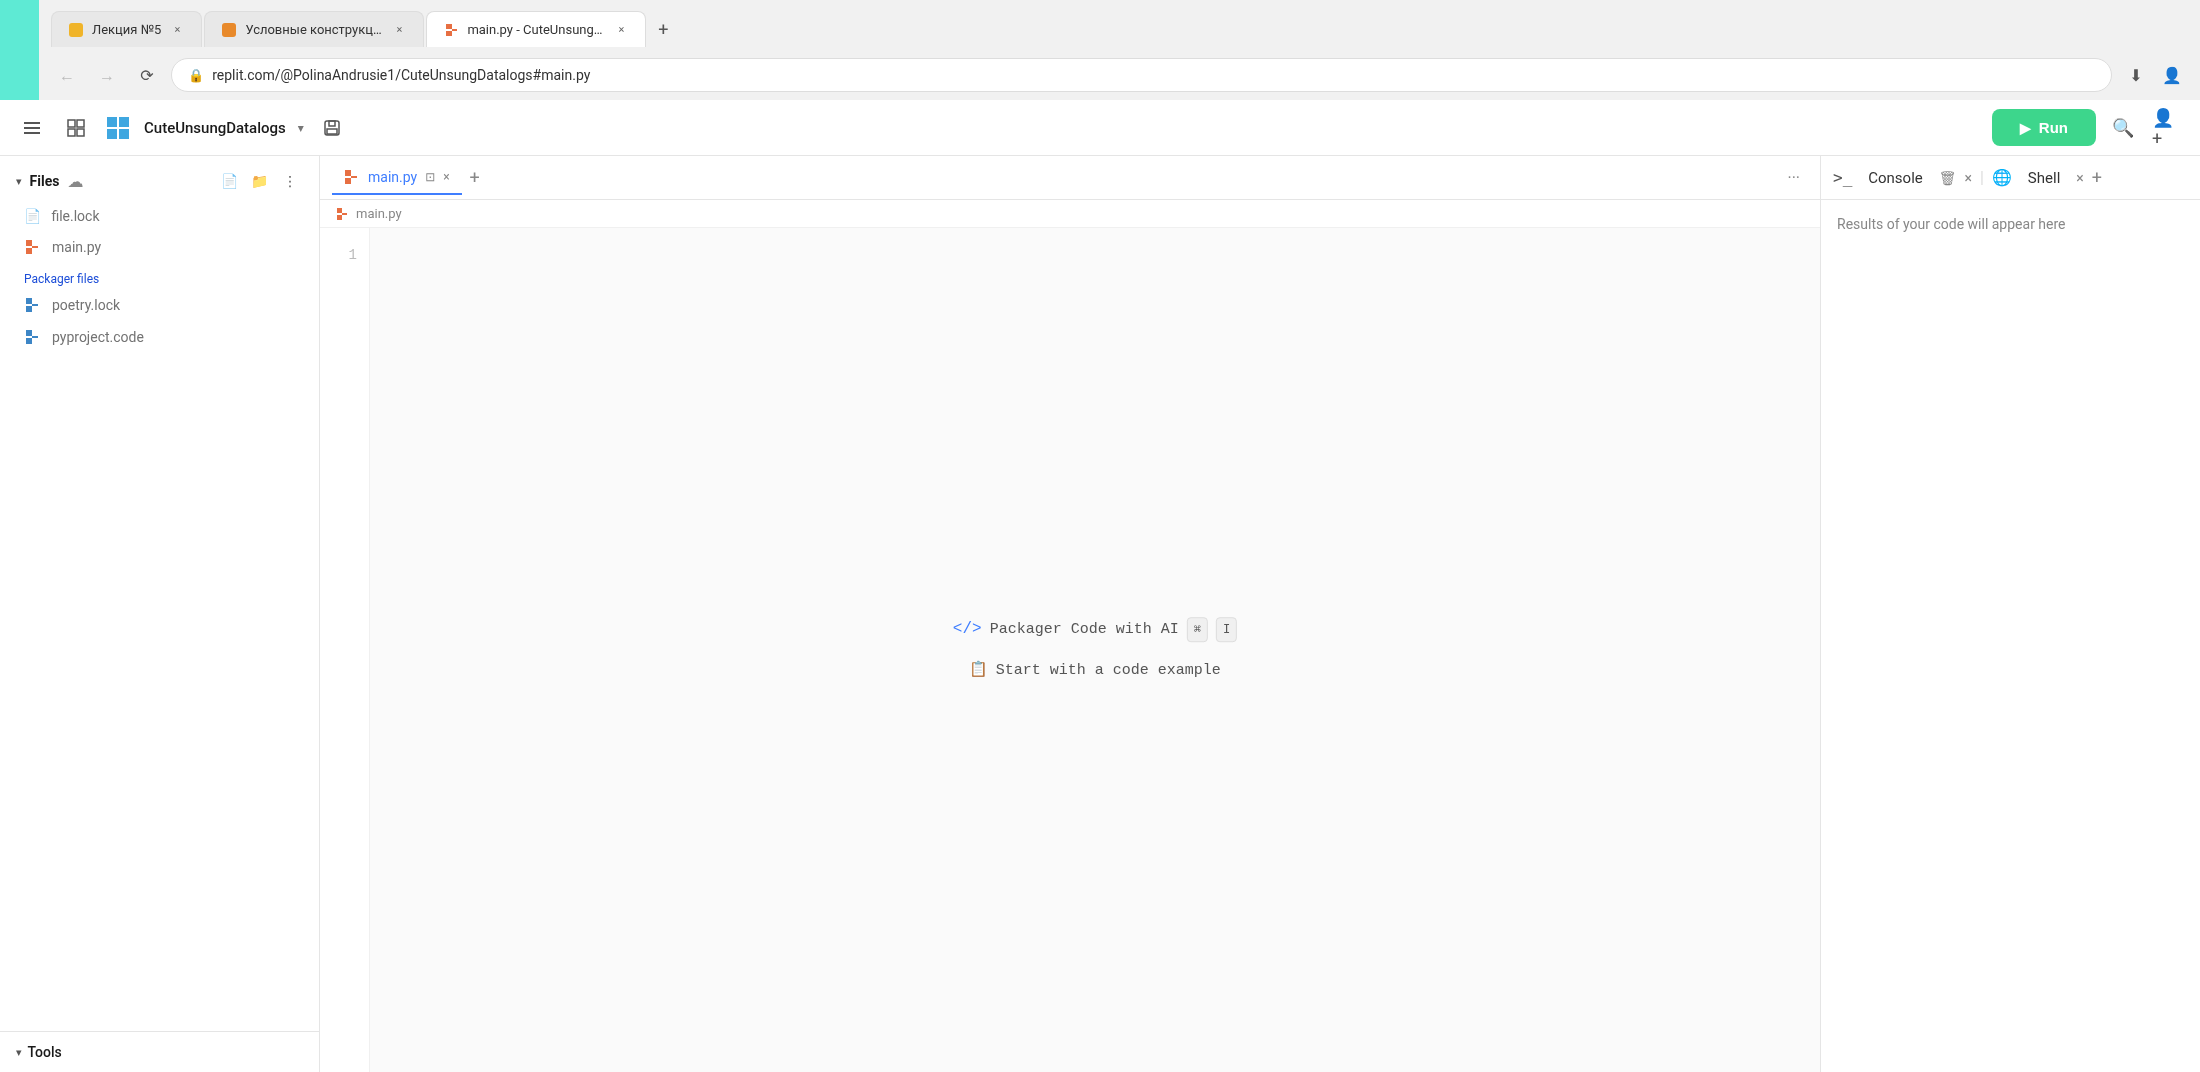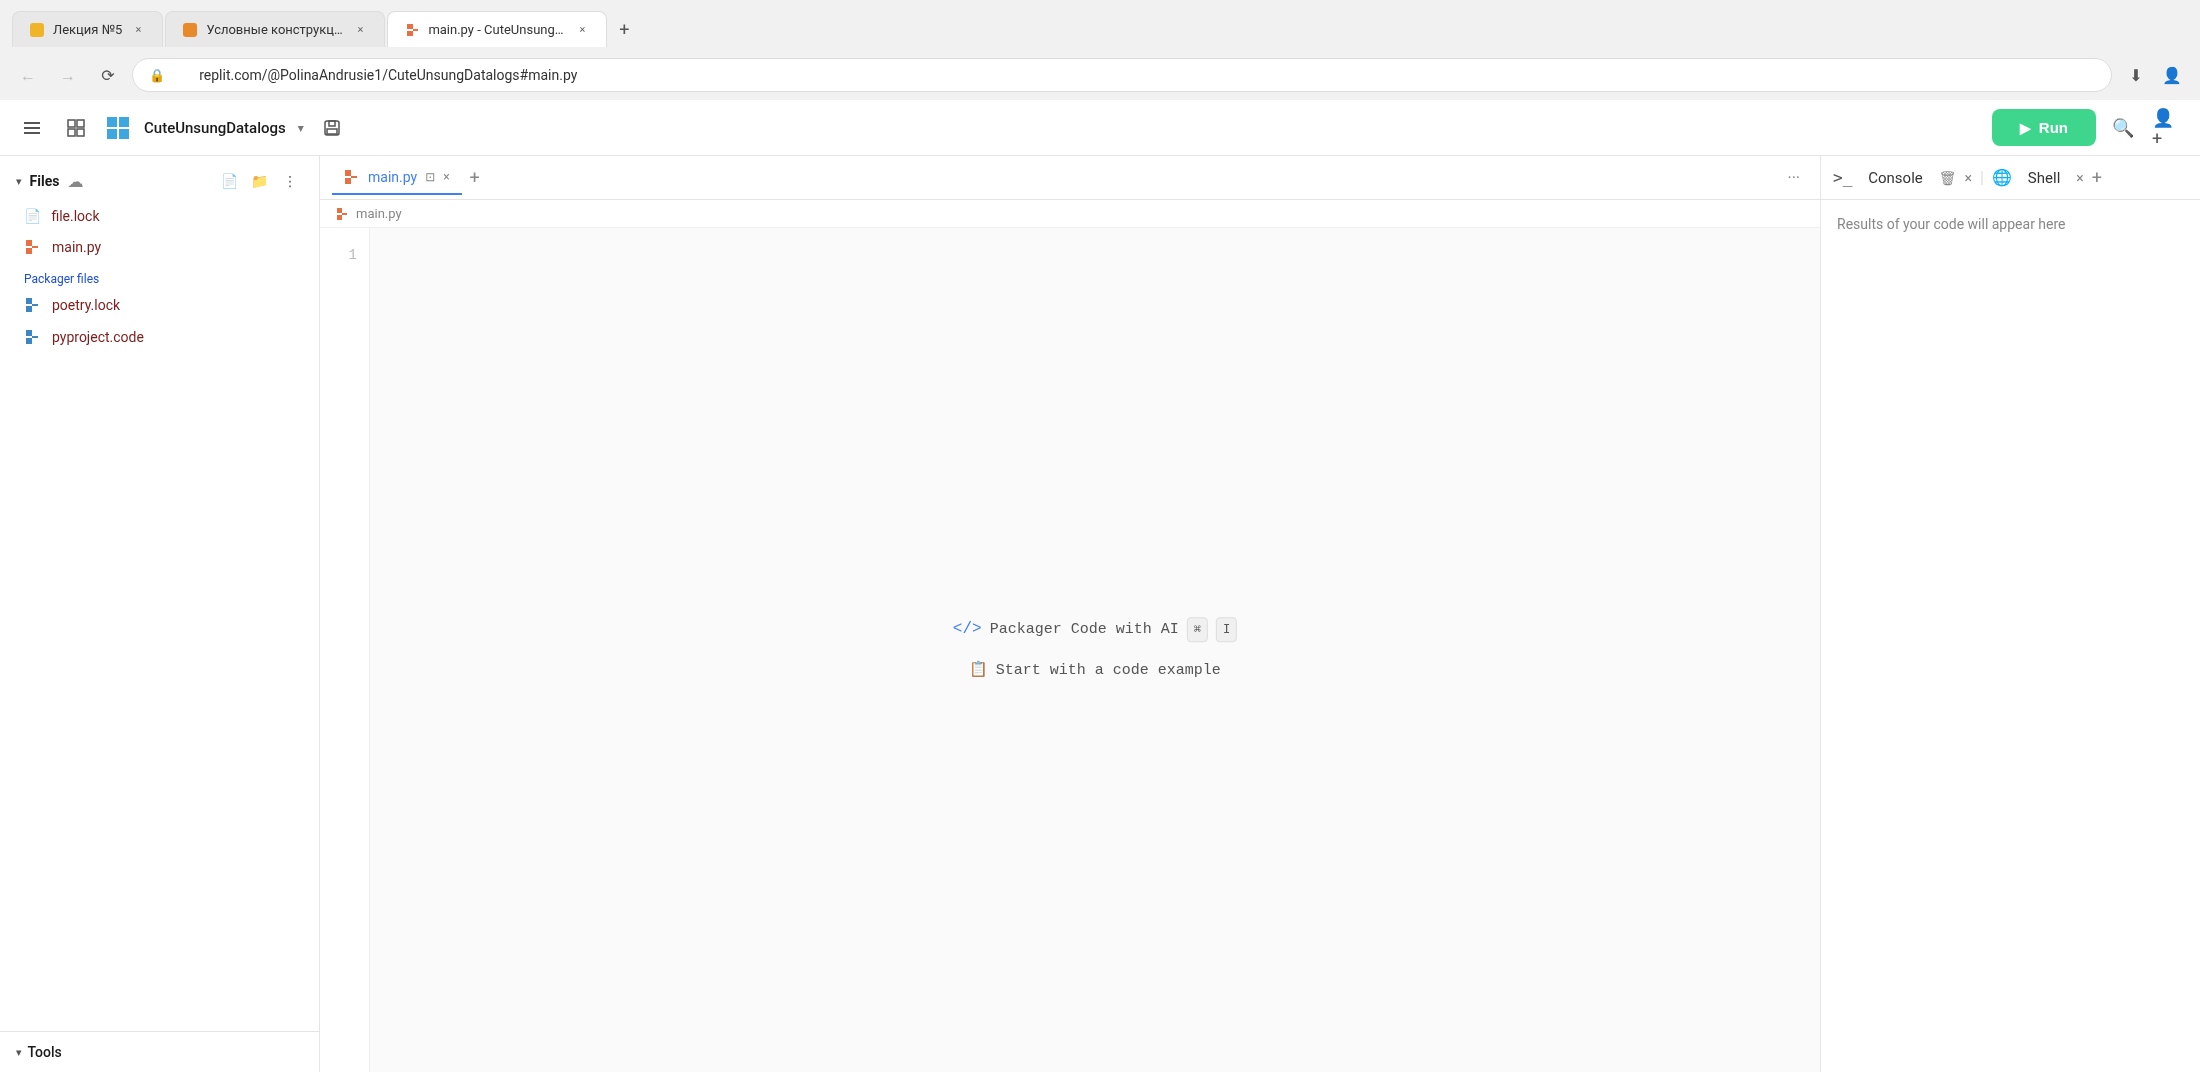--- a/index.html
+++ b/index.html
@@ -1,40 +1,40 @@
 <!DOCTYPE html>
 <html><head>
   <meta charset="utf-8">
   <style>
     * { margin: 0; padding: 0; box-sizing: border-box; }
     body { font-family: -apple-system, BlinkMacSystemFont, 'Segoe UI', Roboto, sans-serif; background: #f1f1f1; width: 2200px; height: 1072px; overflow: hidden; }
 
     
-    .browser-chrome { background: #fef9c3; width: 100%; }
+    .browser-chrome { background: #5eead4; width: 100%; padding-left: 39px; }
 
     
     .tab-bar { display: flex; align-items: center; padding: 8px 12px 0; gap: 2px; background: #f1f1f1; height: 50px; }
     .tab { display: flex; align-items: center; padding: 8px 16px; border-radius: 8px 8px 0 0; font-size: 13px; color: #333; gap: 8px; max-width: 220px; height: 36px; background: #e8e8e8; cursor: pointer; border: 1px solid #ddd; border-bottom: none; }
     .tab.active { background: #fff; z-index: 1; }
     .tab-favicon { width: 16px; height: 16px; flex-shrink: 0; display: flex; align-items: center; justify-content: center; }
     .tab-title { flex: 1; overflow: hidden; text-overflow: ellipsis; white-space: nowrap; font-size: 13px; }
     .tab-close { width: 16px; height: 16px; border-radius: 50%; display: flex; align-items: center; justify-content: center; font-size: 11px; color: #666; cursor: pointer; flex-shrink: 0; }
     .tab-new { width: 30px; height: 30px; display: flex; align-items: center; justify-content: center; border-radius: 50%; cursor: pointer; font-size: 18px; color: #555; }
 
     
     .favicon-yellow { width: 14px; height: 14px; background: #f0b429; border-radius: 3px; }
     .favicon-orange { width: 14px; height: 14px; background: #e8892a; border-radius: 3px; }
 
     
     .address-bar-row { display: flex; align-items: center; padding: 6px 12px; background: #f1f1f1; height: 50px; gap: 8px; }
     .nav-btn { width: 32px; height: 32px; display: flex; align-items: center; justify-content: center; border-radius: 50%; cursor: pointer; color: #555; font-size: 16px; }
     .nav-btn.disabled { color: #bbb; cursor: default; }
     .address-field { flex: 1; background: #fff; border: 1px solid #ddd; border-radius: 20px; padding: 6px 16px; font-size: 14px; color: #333; display: flex; align-items: center; gap: 8px; height: 34px; }
     .lock-icon { color: #555; font-size: 13px; }
-    .address-text { color: #333; font-size: 14px; margin-left: 26px; }
+    .address-text { color: #333; font-size: 14px; }
     .browser-actions { display: flex; gap: 4px; }
     .browser-action-btn { width: 32px; height: 32px; display: flex; align-items: center; justify-content: center; border-radius: 50%; cursor: pointer; color: #555; font-size: 16px; }
 
     
     .app { display: flex; flex-direction: column; height: calc(1072px - 100px); background: #fff; border-radius: 32px; }
 
     
     .app-header { display: flex; align-items: center; padding: 0 16px; height: 56px; background: #fff; border-bottom: 1px solid #e5e5e5; gap: 12px; }
     .sidebar-toggle { width: 32px; height: 32px; display: flex; align-items: center; justify-content: center; cursor: pointer; border-radius: 4px; }
     .project-name { font-size: 15px; font-weight: 500; color: #1a1a1a; cursor: pointer; }
@@ -56,21 +56,21 @@
     .sidebar-section { padding: 12px 16px; }
     .sidebar-section-header { display: flex; align-items: center; justify-content: space-between; margin-bottom: 8px; }
     .section-title-row { display: flex; align-items: center; gap: 8px; }
     .section-arrow { font-size: 11px; color: #555; }
     .section-title { font-size: 14px; font-weight: 700; color: #1a1a1a; }
     .cloud-icon { font-size: 16px; color: #888; }
     .section-actions { display: flex; gap: 4px; }
     .section-action-btn { width: 26px; height: 26px; display: flex; align-items: center; justify-content: center; cursor: pointer; border-radius: 4px; color: #555; font-size: 14px; }
     .file-item { display: flex; align-items: center; gap: 10px; padding: 6px 8px; border-radius: 4px; cursor: pointer; margin-bottom: 2px; }
     .file-icon { font-size: 14px; color: #888; }
-    .file-name { font-size: 14px; color: #7f1d1d; }
+    .file-name { font-size: 14px; color: #737373; }
     .packager-label { font-size: 12px; color: #1d4ed8; padding: 8px 8px 4px; }
     .tools-section { margin-top: auto; padding: 12px 16px; border-top: 1px solid #e5e5e5; }
     .tools-title { font-size: 14px; font-weight: 500; color: #1a1a1a; display: flex; align-items: center; gap: 6px; }
 
     
     .editor-area { flex: 1; display: flex; flex-direction: column; overflow: hidden; background: #fff; }
     .editor-tabs { display: flex; align-items: center; border-bottom: 1px solid #e5e5e5; padding: 0 12px; height: 44px; gap: 4px; }
     .editor-tab { display: flex; align-items: center; gap: 8px; padding: 8px 12px; border-radius: 6px 6px 0 0; cursor: pointer; font-size: 14px; color: #333; border-bottom: 2px solid transparent; }
     .editor-tab.active { border-bottom: 2px solid #3f7eff; color: #3f7eff; }
     .editor-tab-close { font-size: 12px; color: #888; cursor: pointer; }

